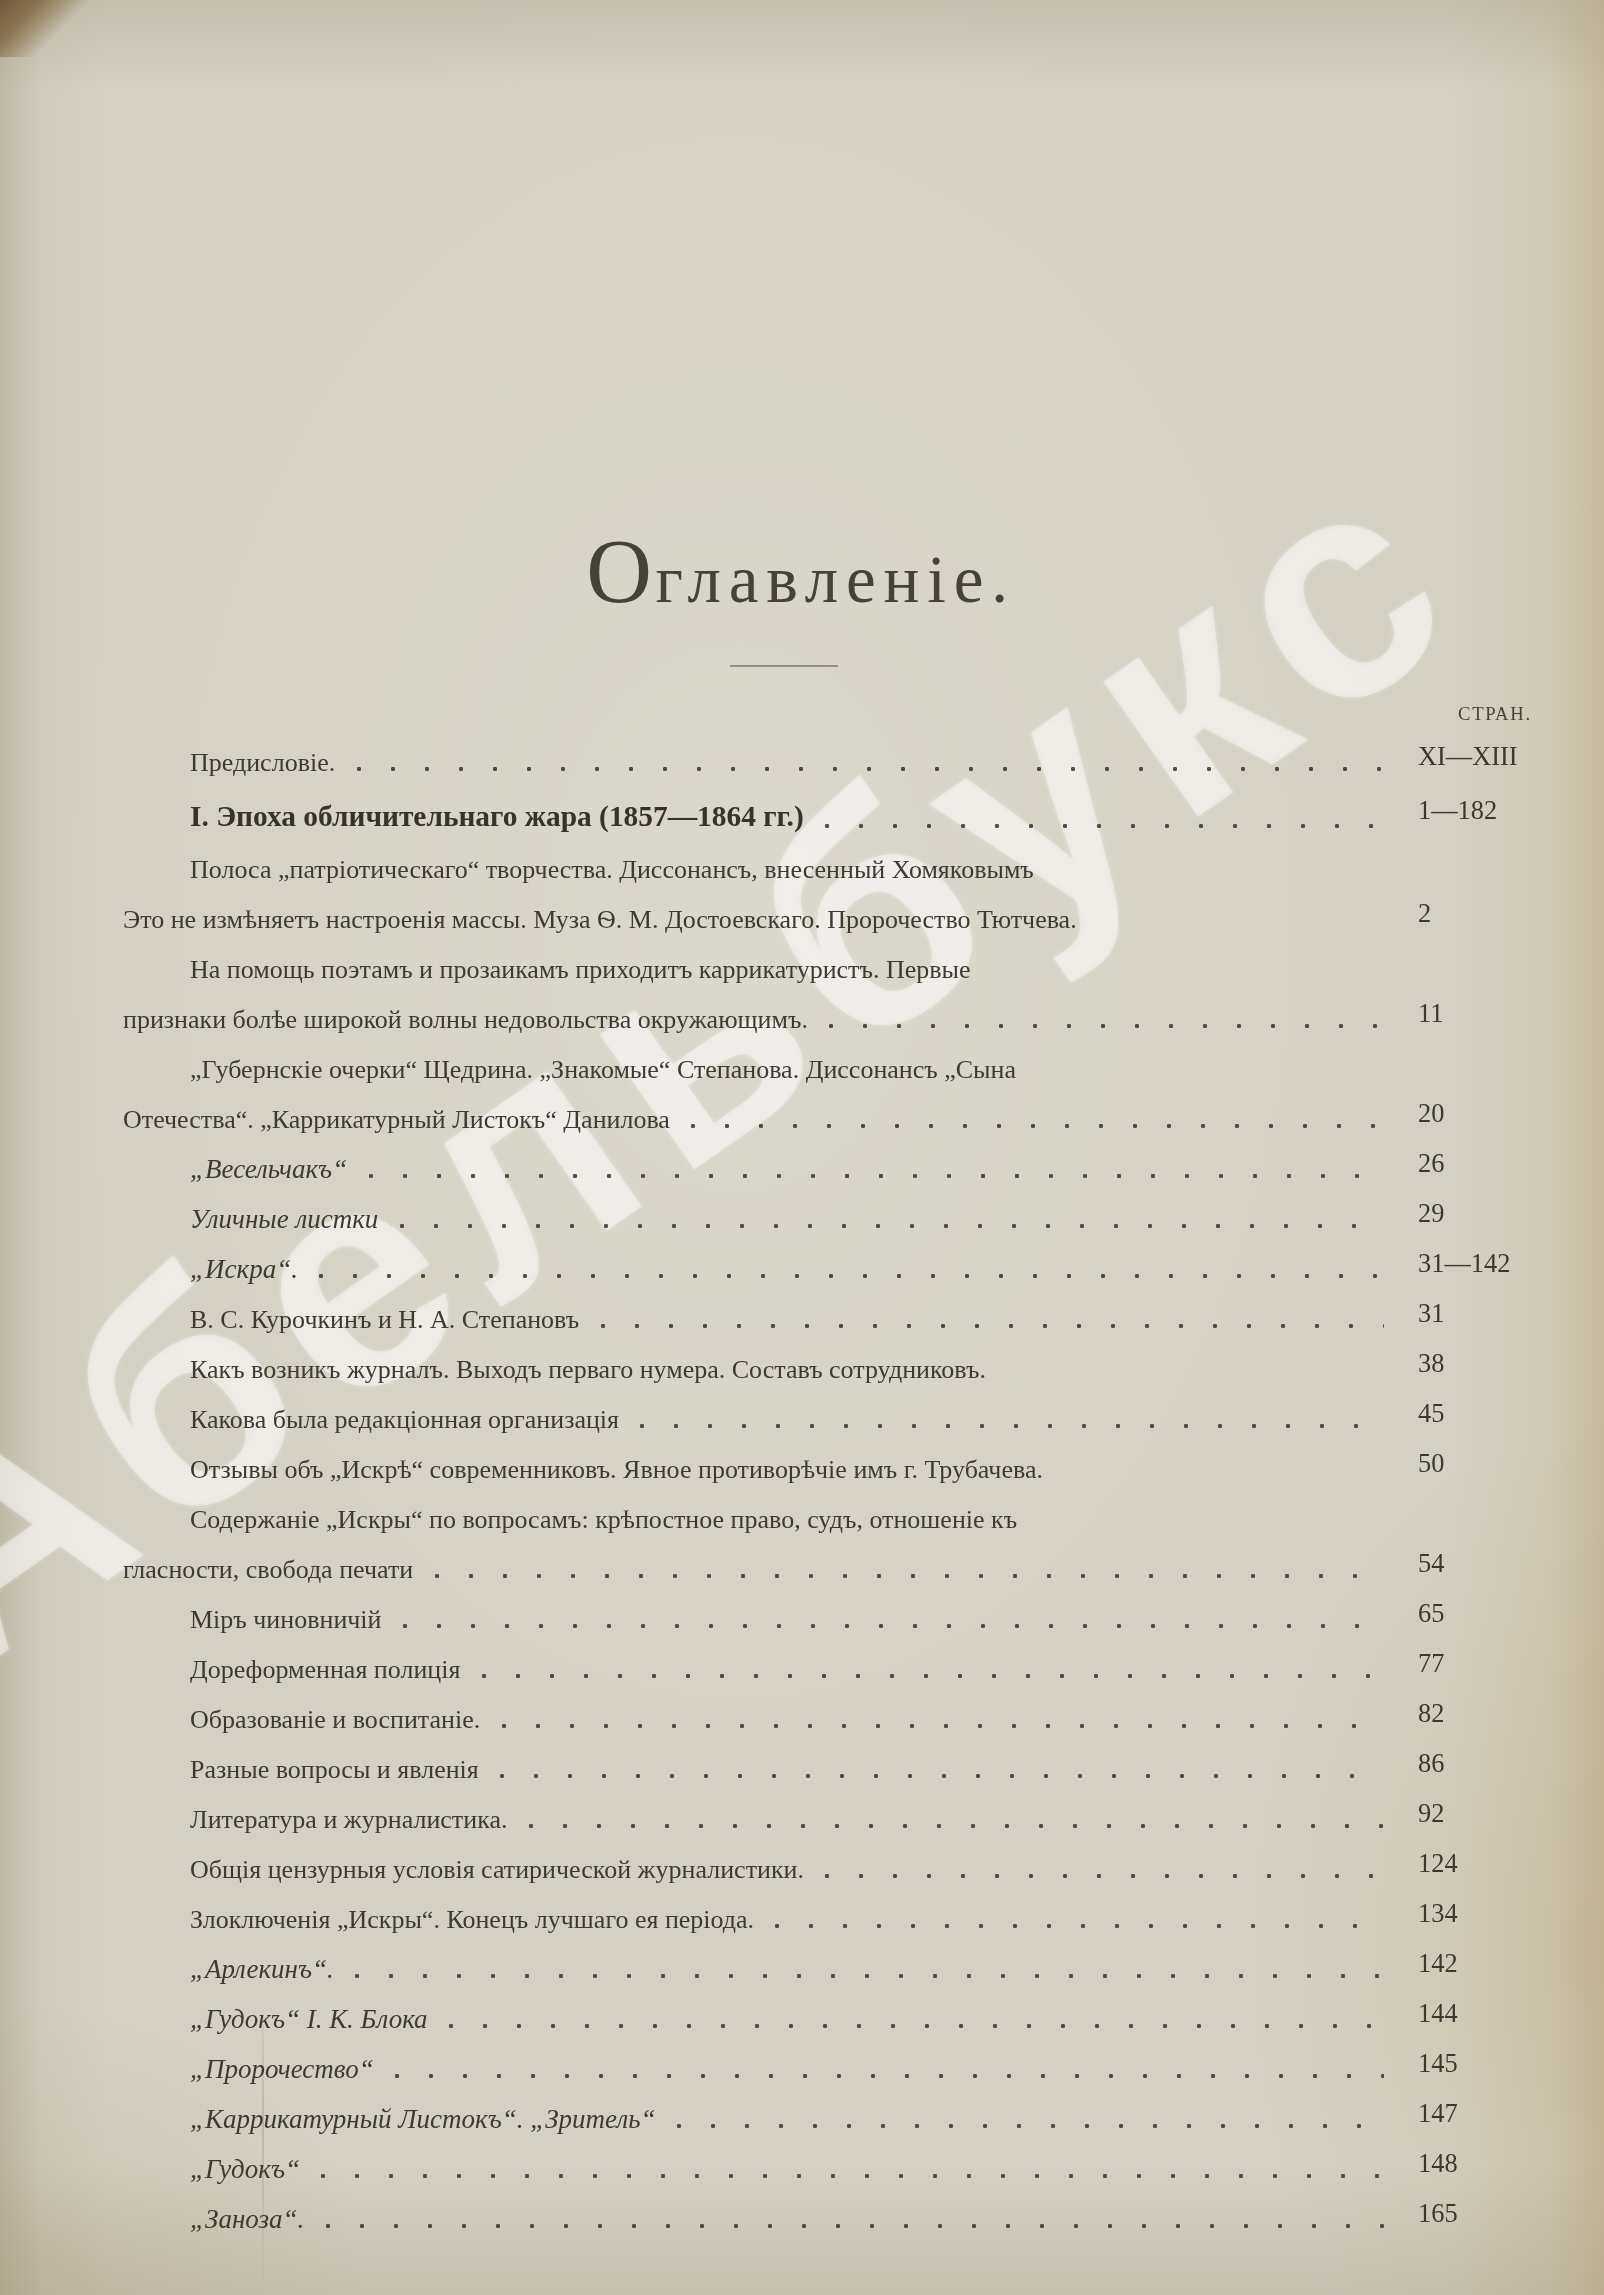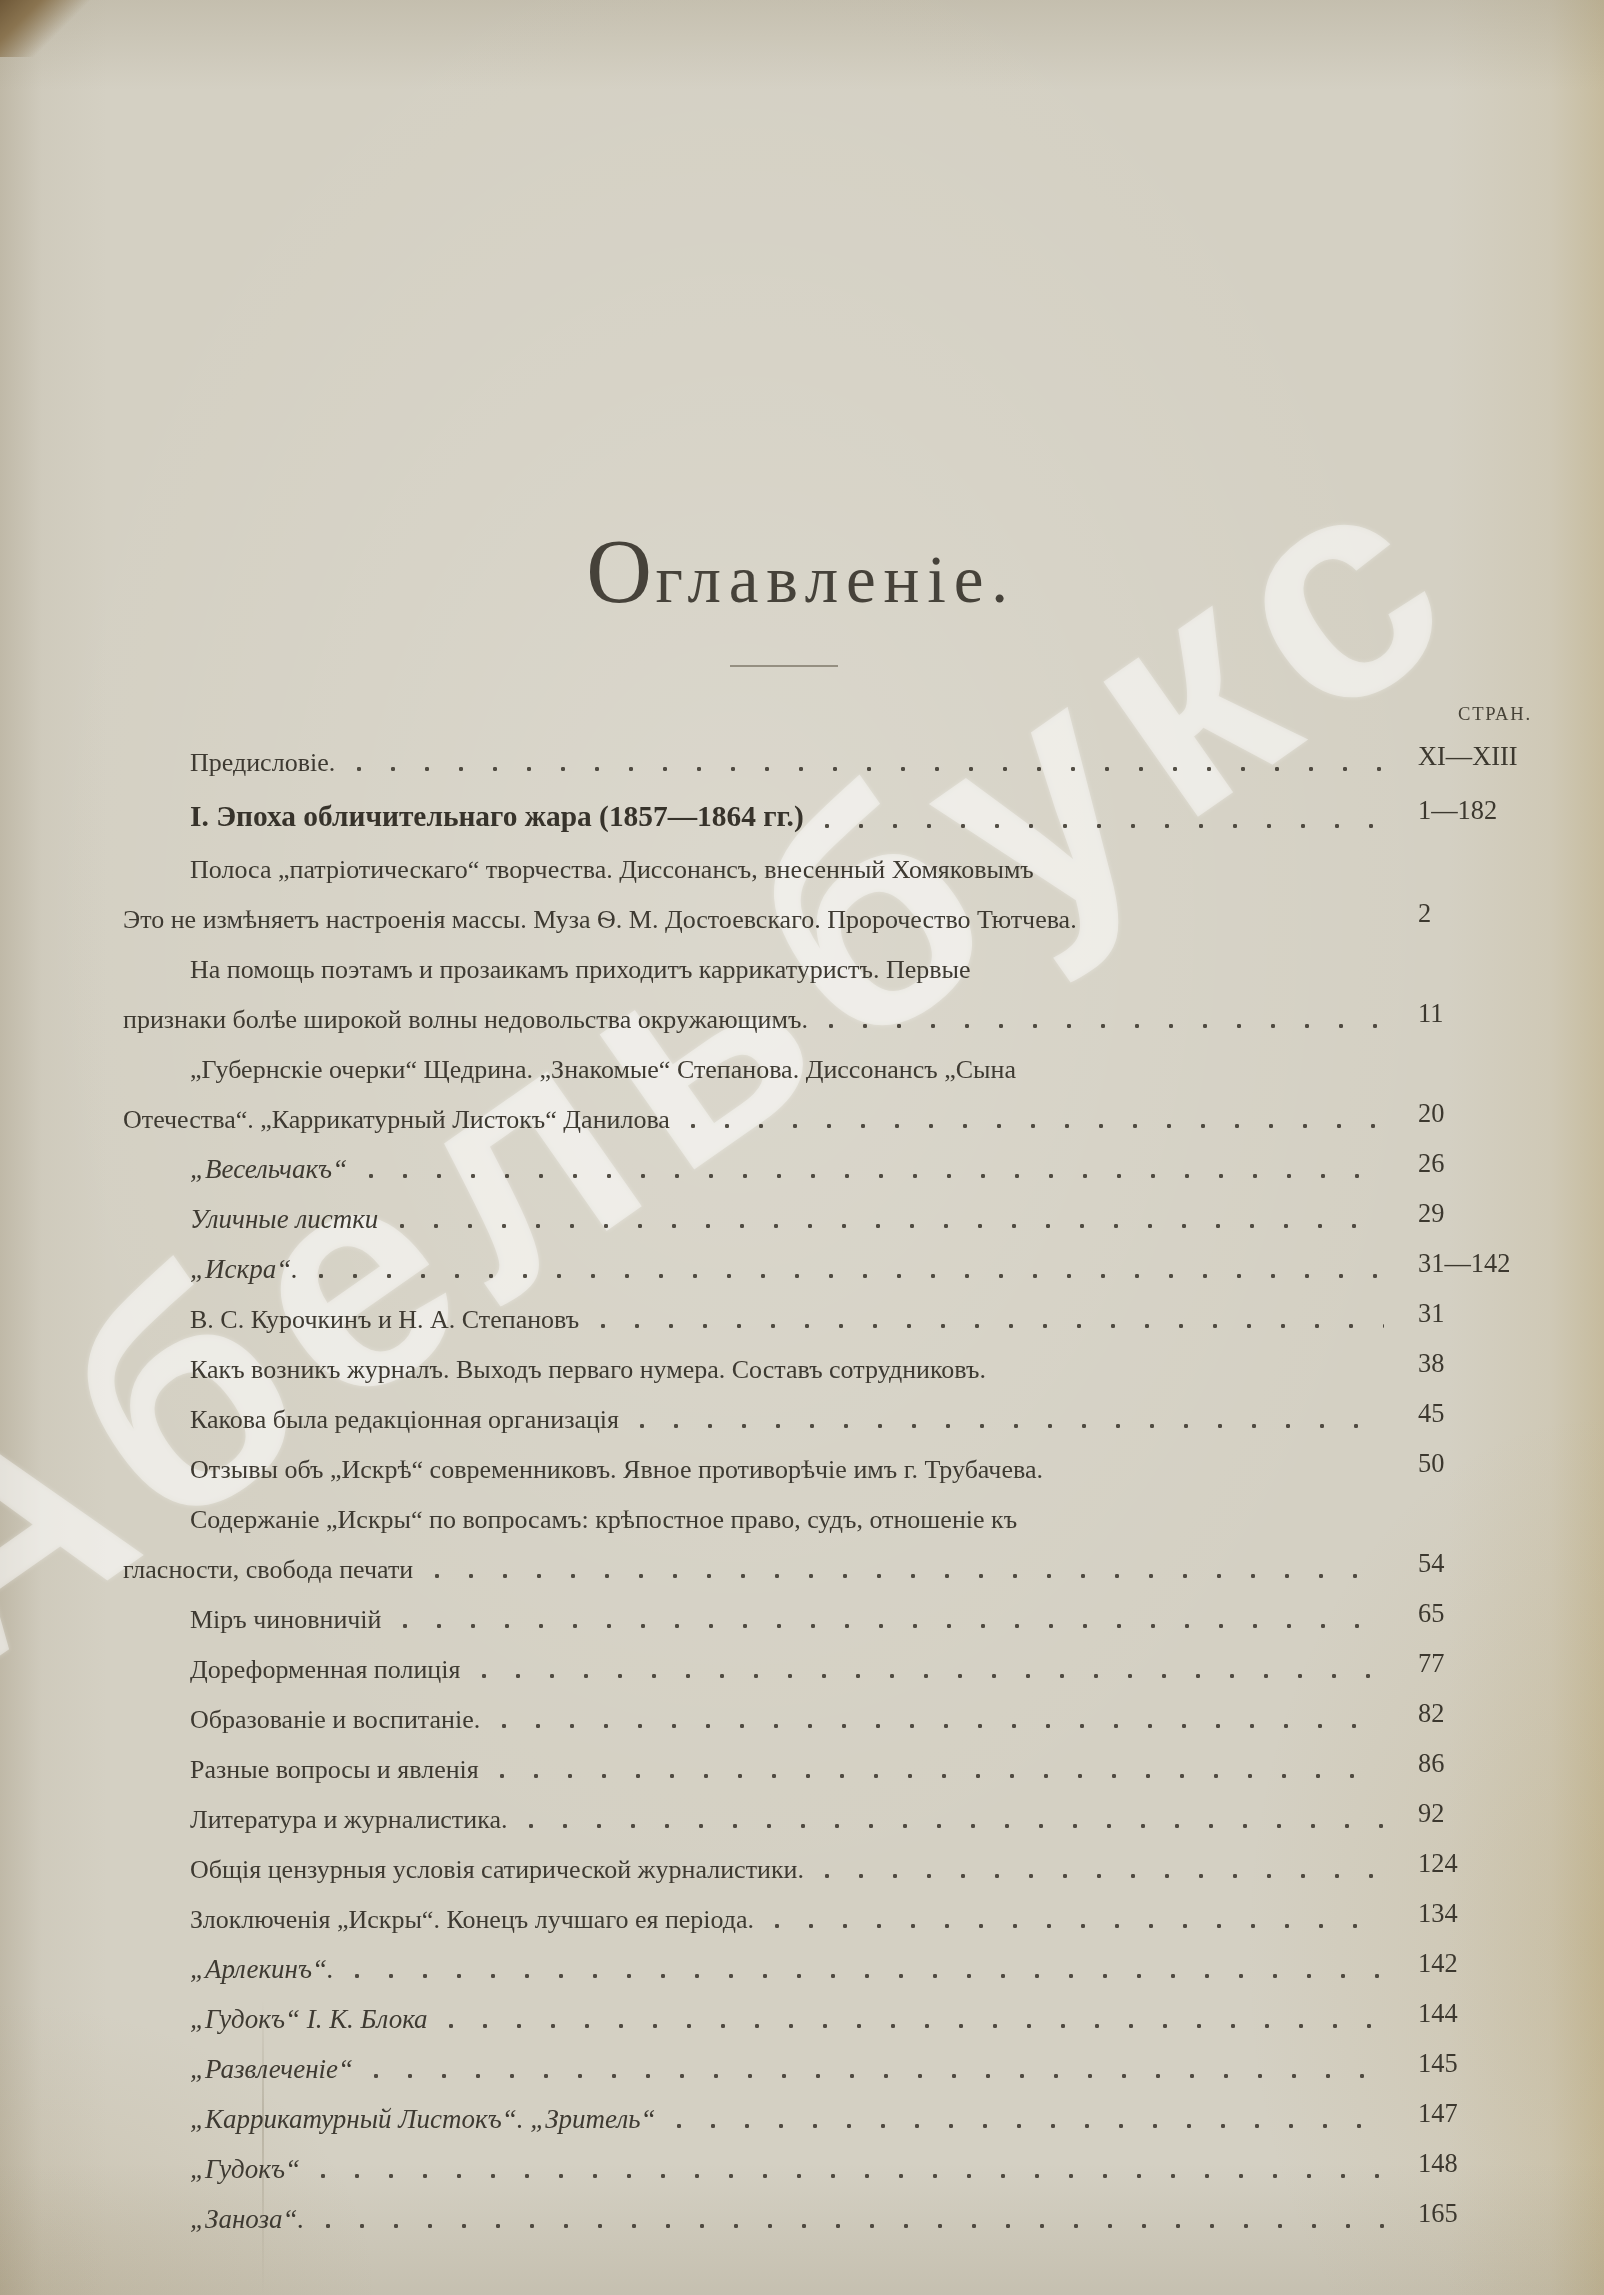--- a/index.html
+++ b/index.html
@@ -257,21 +257,21 @@
       </div>
       <div class="entry italic">
         <div class="row indent">
           <span class="txt">„Гудокъ“ І. К. Блока</span>
           <span class="leader dots"></span>
           <span class="page">144</span>
         </div>
       </div>
       <div class="entry italic">
         <div class="row indent">
-          <span class="txt">„Развлеченіе“</span>
+          <span class="txt">„Пророчество“</span>
           <span class="leader dots"></span>
           <span class="page">145</span>
         </div>
       </div>
       <div class="entry italic">
         <div class="row indent">
           <span class="txt">„Каррикатурный Листокъ“. „Зритель“</span>
           <span class="leader dots"></span>
           <span class="page">147</span>
         </div>

